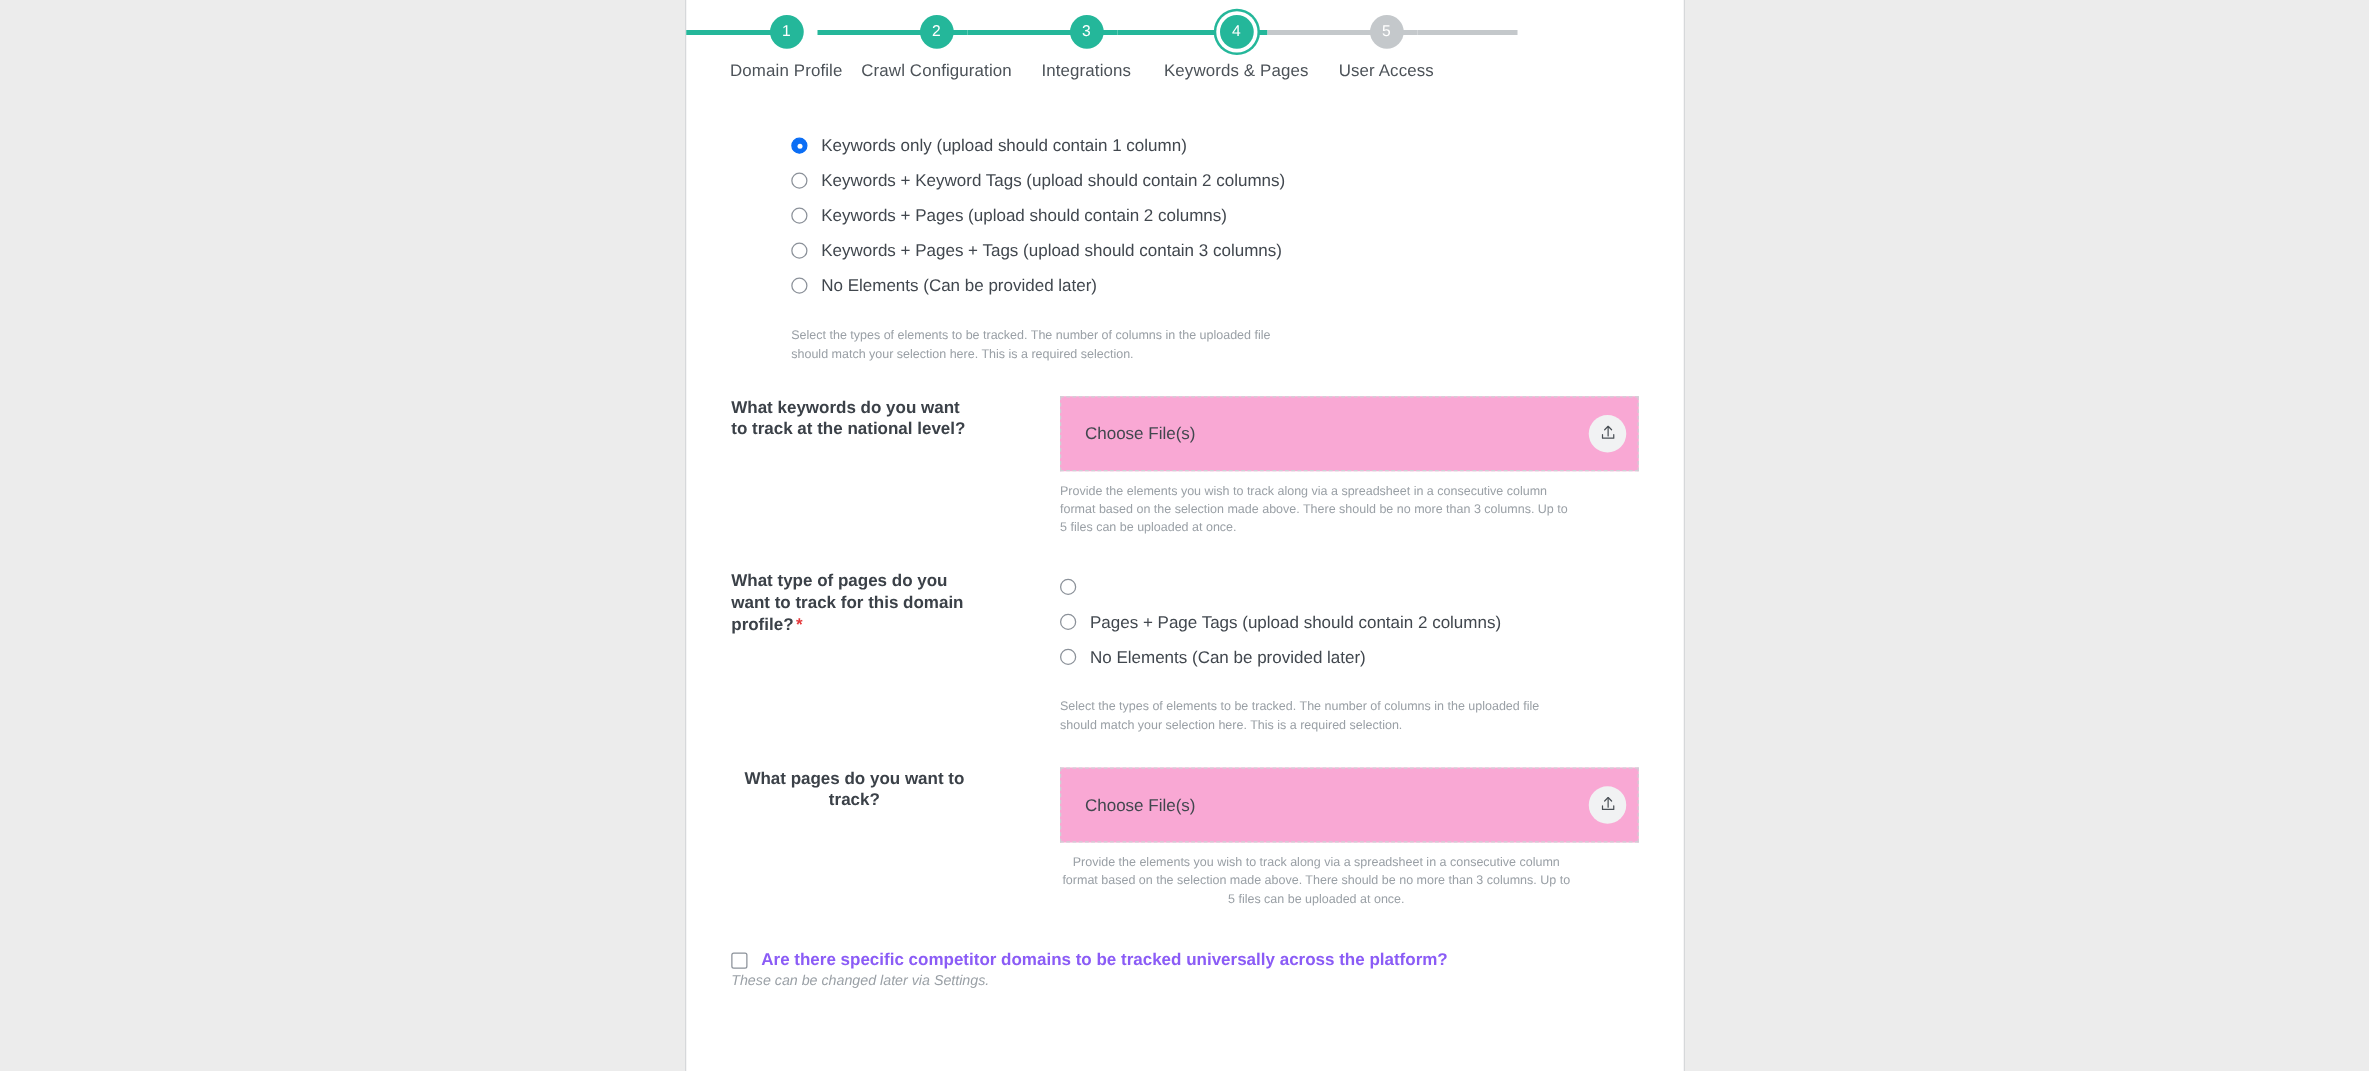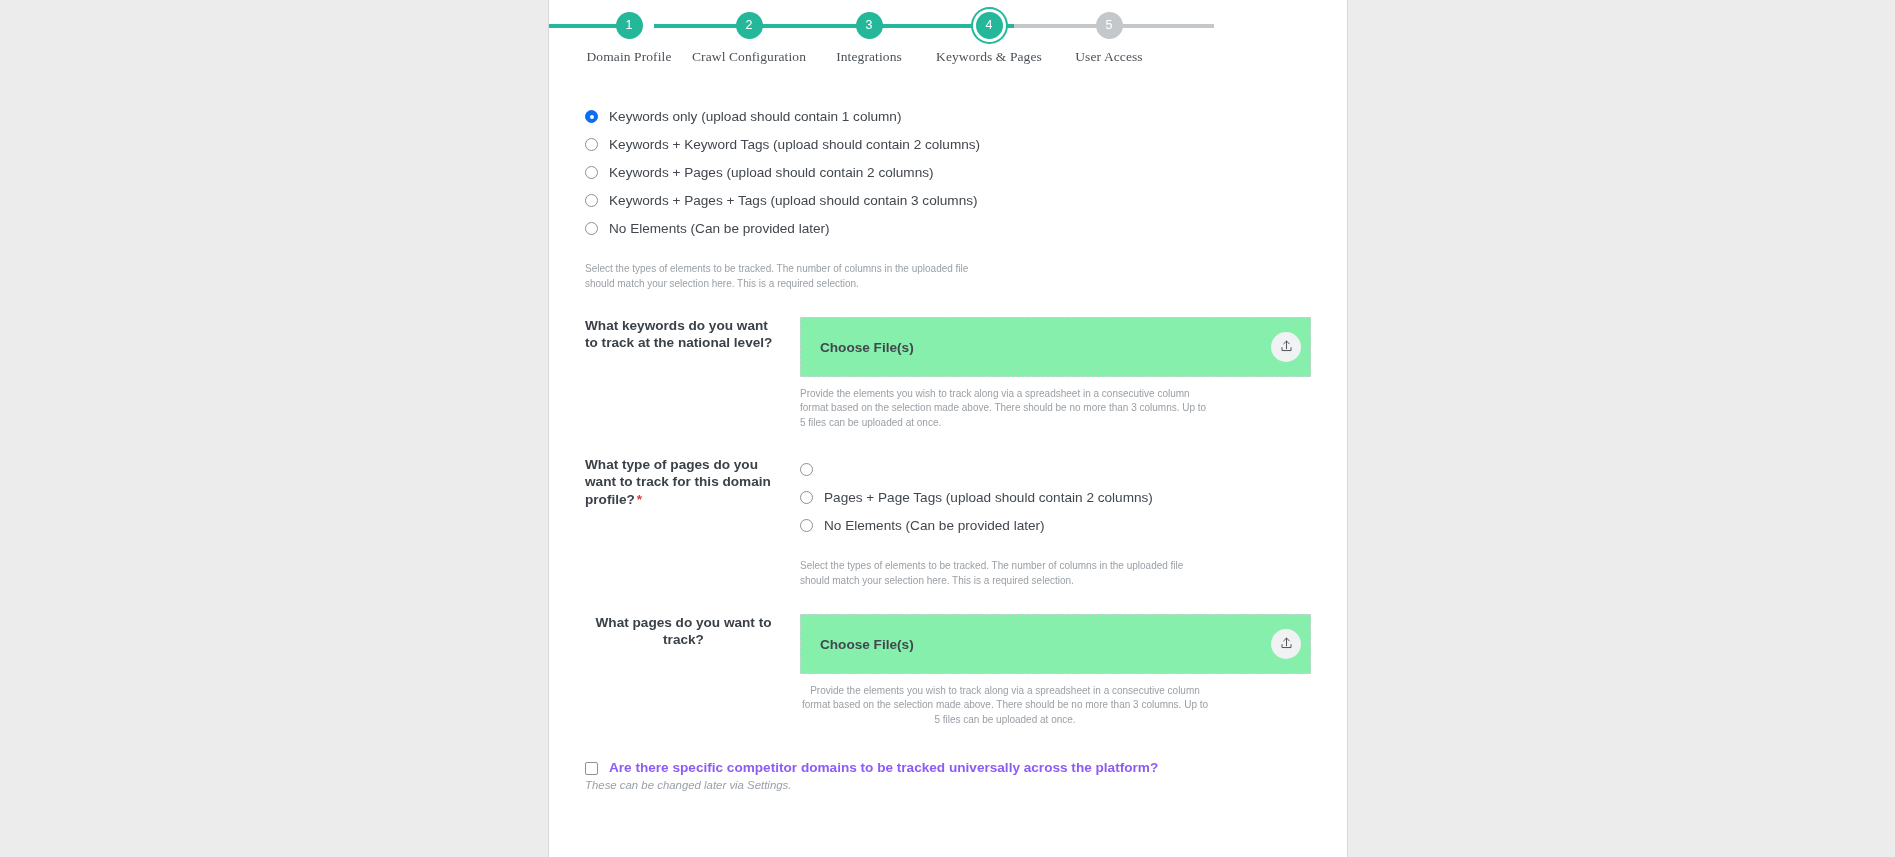--- a/index.html
+++ b/index.html
@@ -75,21 +75,20 @@
     box-shadow: 0 0 0 3px #ffffff, 0 0 0 5px #24b79a;
   }
   .step-label {
     margin-top: 10px;
     font-size: 13.5px;
     color: #4c5258;
     letter-spacing: 0.1px;
     white-space: nowrap;
     z-index: 3;
     position: relative;
-    font-family: Liberation Serif, serif;
   }
 
   
   .form-row {
     position: relative;
     display: flex;
     padding: 0 36px 0 36px;
   }
   .field-label {
     width: 215px;
@@ -101,20 +100,21 @@
     line-height: 1.28;
   }
   .req {
     color: #e5383b;
     font-weight: bold;
     padding-left: 2px;
   }
   .field-control {
     flex: 1 1 auto;
     min-width: 0;
+    margin-left: 48px;
   }
 
   
   .radio-item {
     display: flex;
     align-items: flex-start;
     height: 28px;
     line-height: 28px;
   }
   .radio-dot {
@@ -152,22 +152,21 @@
     color: #9aa0a6;
     line-height: 1.48;
     max-width: 410px;
   }
 
   
   .upload-box {
     position: relative;
     height: 60px;
     border: 1px dashed #cdd1d5;
-    background: #86efac;
-    font-weight: bold;
+    background: #f9a8d4;
   }
   .upload-text {
     position: absolute;
     left: 19px;
     top: 50%;
     transform: translateY(-50%);
     font-size: 13.6px;
     color: #41474e;
   }
   .upload-btn {

